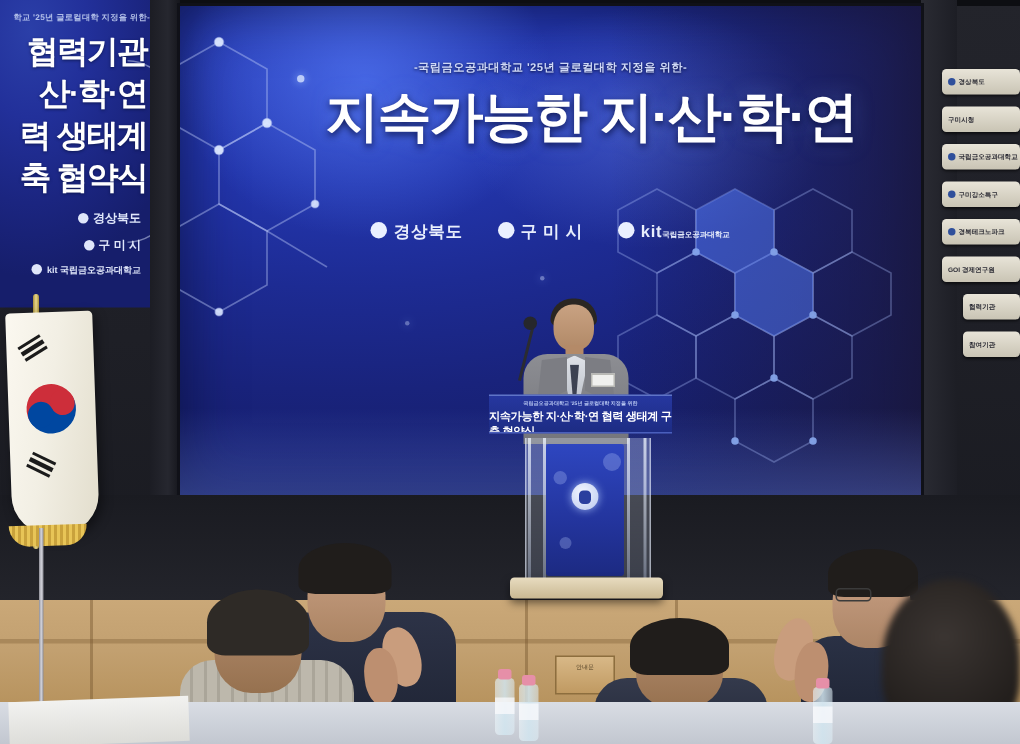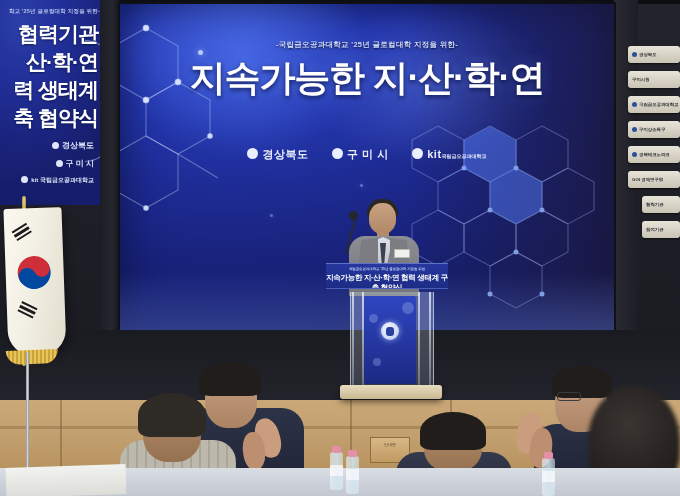--- a/index.html
+++ b/index.html
@@ -66,21 +66,21 @@
 
   .dot{position:absolute;border-radius:50%;background:rgba(210,224,255,.85);
        box-shadow:0 0 6px rgba(150,185,255,.9);}
 
   
   .m-sub{position:absolute;top:36px;left:0;width:100%;text-align:center;
      font-size:7.5px;font-weight:bold;color:#cfd9f7;letter-spacing:.3px;
      text-shadow:0 1px 2px rgba(5,10,50,.9);}
   .m-l1,.m-l2{position:absolute;width:100%;text-align:center;font-weight:bold;color:#ffffff;
      letter-spacing:-1.2px;
-     text-shadow:0 2px 5px rgba(6,12,60,.85), 0 0 14px rgba(120,160,255,.35);}
+     text-shadow:0 2px 5px rgba(6,12,60,.85), 0 0 14px rgba(120,160,255,.35);padding-left:27px;}
   .m-l1{top:50px;font-size:36px;}
   .m-l2{top:92px;font-size:36px;}
   .m-logos{position:absolute;top:143px;left:0;width:100%;text-align:center;
      color:#e8eefc;font-size:11px;font-weight:bold;letter-spacing:.5px;}
   .m-logos .blob{display:inline-block;width:11px;height:11px;border-radius:50%;
      background:#eaf0ff;margin:0 4px -1px 0;}
   .m-logos .grp{margin:0 10px;white-space:nowrap;}
   .m-logos .tiny{font-size:5px;letter-spacing:0;font-weight:bold;}
 
   
@@ -159,21 +159,21 @@
   .podium-rail{position:absolute;top:292px;width:2px;height:96px;
      background:linear-gradient(180deg,rgba(240,246,255,.75),rgba(210,225,255,.3));}
 
   
   .banner{position:absolute;left:326px;top:263px;width:122px;height:24px;
      background:linear-gradient(180deg,#26379f,#1d2c84);
      border-top:1px solid rgba(150,175,255,.55);
      border-bottom:1px solid rgba(120,145,225,.45);overflow:hidden;}
   .banner .b1{position:absolute;top:3px;width:100%;text-align:center;
      font-size:3.4px;color:#b9c8f2;font-weight:bold;}
-  .banner .b2{position:absolute;top:9px;width:100%;text-align:center;
+  .banner .b2{position:absolute;top:9px;width:100%;
      font-size:7.5px;color:#ffffff;font-weight:bold;letter-spacing:-.3px;}
 
   
   .spk-head{position:absolute;left:369px;top:203px;width:27px;height:31px;border-radius:46%;
      background:linear-gradient(180deg,#c9a282,#b08866);}
   .spk-hair{position:absolute;left:367px;top:199px;width:31px;height:18px;
      border-radius:16px 16px 4px 4px;background:#2a2622;}
   .spk-neck{position:absolute;left:377px;top:230px;width:12px;height:10px;background:#b48a68;}
   .spk-body{position:absolute;left:349px;top:236px;width:70px;height:60px;
      background:linear-gradient(180deg,#8d8e93,#74757b);

